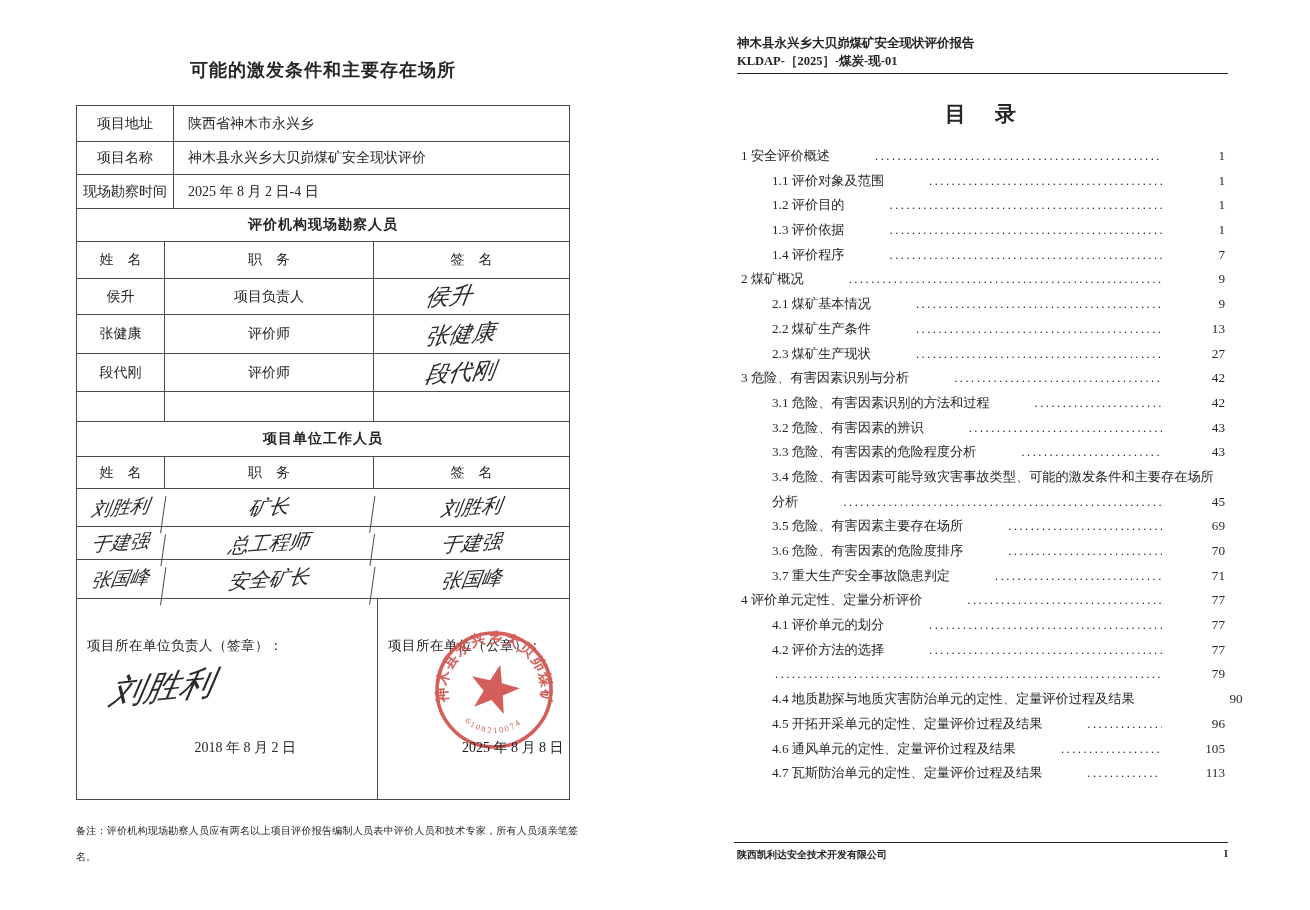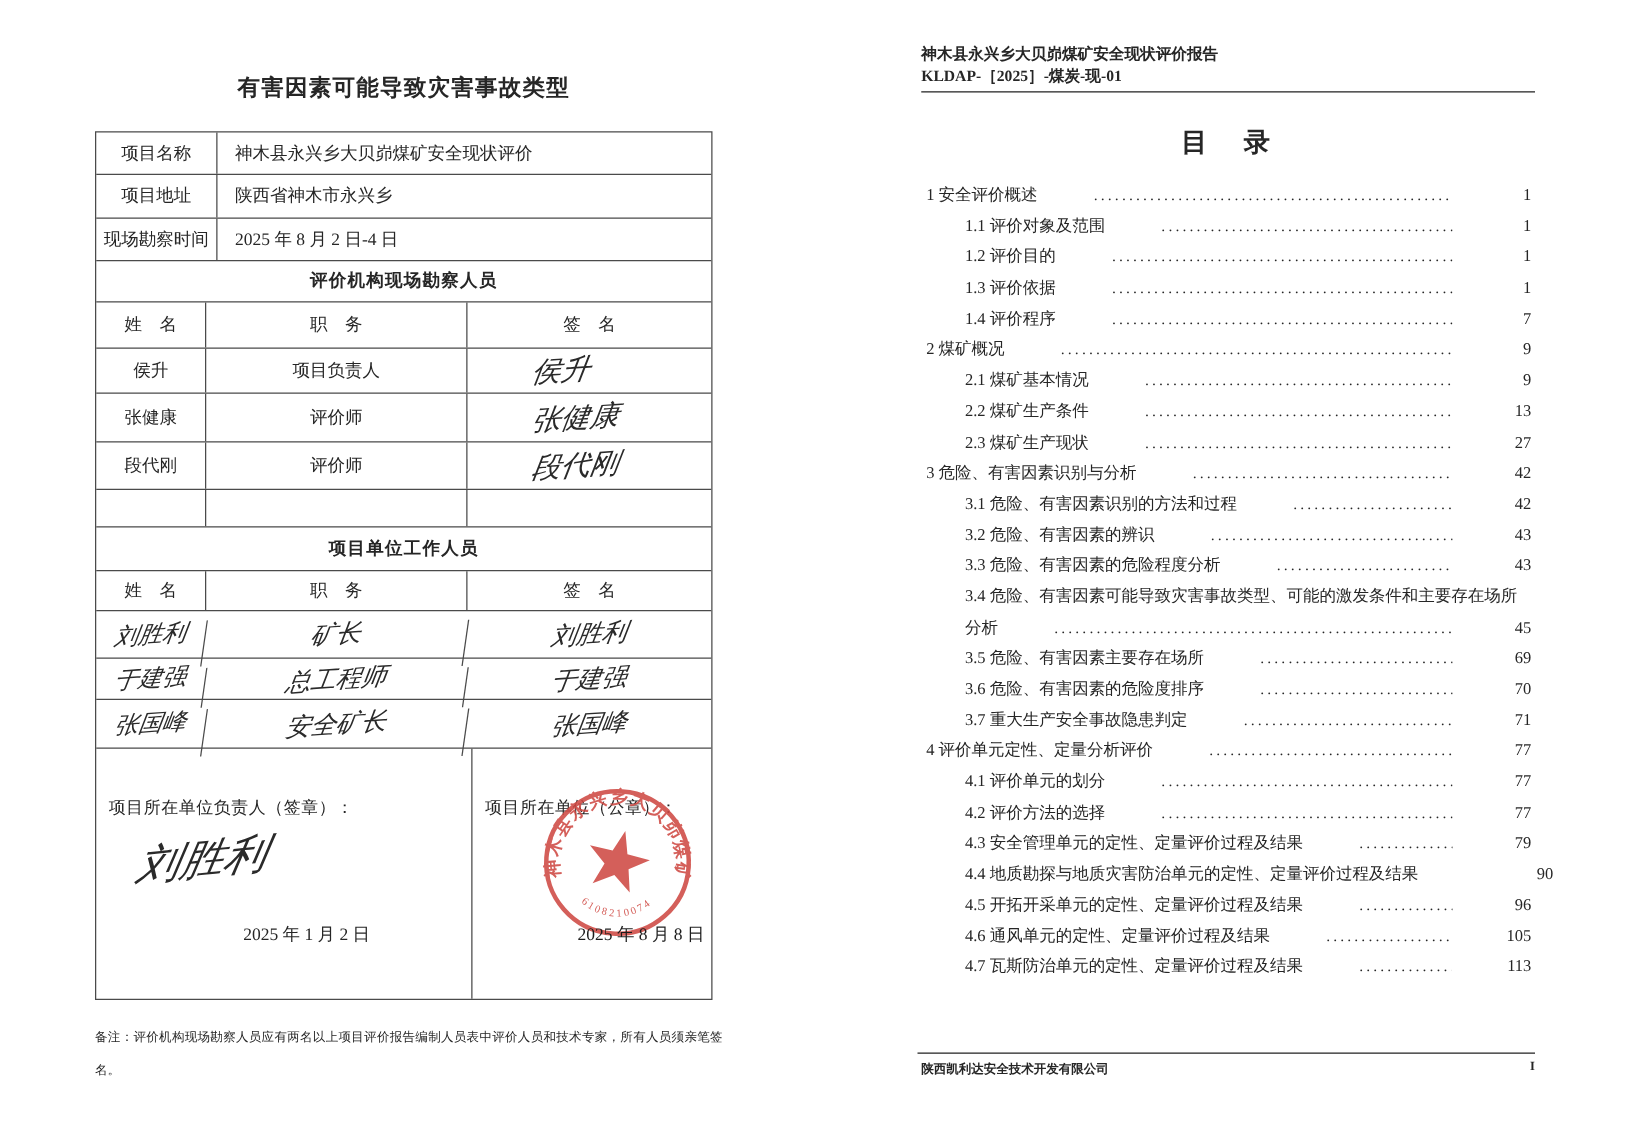--- a/index.html
+++ b/index.html
@@ -64,31 +64,31 @@
     font-size:12.5px;margin:0 3px;}
   .toc-page{flex:0 0 auto;text-align:right;min-width:18px;}
   .pr-frule{position:absolute;left:79px;top:842px;width:494px;border-top:1.4px solid #222;}
   .pr-footer{position:absolute;left:82px;top:848px;width:491px;font-size:10px;font-weight:bold;
     display:flex;justify-content:space-between;}
 </style>
 </head>
 <body>
 
 <section class="page-l">
-  <h1 class="pl-title">有害因素可能导致灾害事故类型</h1>
+  <h1 class="pl-title">可能的激发条件和主要存在场所</h1>
 
   <div class="tbl">
 
+    <div class="tr h2">
+      <div class="td lbl">项目地址</div>
+      <div class="td val">陕西省神木市永兴乡</div>
+    </div>
     <div class="tr h1">
       <div class="td lbl">项目名称</div>
       <div class="td val">神木县永兴乡大贝峁煤矿安全现状评价</div>
-    </div>
-    <div class="tr h2">
-      <div class="td lbl">项目地址</div>
-      <div class="td val">陕西省神木市永兴乡</div>
     </div>
     <div class="tr h3">
       <div class="td lbl">现场勘察时间</div>
       <div class="td val">2025 年 8 月 2 日-4 日</div>
     </div>
 
     <div class="tr hsec">
       <div class="td sec-td">评价机构现场勘察人员</div>
     </div>
 
@@ -148,21 +148,21 @@
     <div class="tr hu3">
       <div class="td c-name hw hw-name">张国峰</div>
       <div class="td c-title hw hw-title">安全矿长</div>
       <div class="td c-sig hw hw-sig">张国峰</div>
     </div>
 
     <div class="tr boxes">
       <div class="bx bx-l">
         <div class="bx-label">项目所在单位负责人（签章）：</div>
         <div class="bx-sig hw">刘胜利</div>
-        <div class="bx-date-l">2025 年 1 月 2 日</div>
+        <div class="bx-date-l">2018 年 8 月 2 日</div>
       </div>
       <div class="bx bx-r">
         <div class="bx-label">项目所在单位（公章）：</div>
         <svg class="stamp" viewBox="-65 -65 130 130" width="130" height="130">
           <g transform="rotate(4)">
             <circle cx="0" cy="0" r="57" fill="none" stroke="#cf4a44" stroke-width="3.6"></circle>
             <path id="arcTop" d="M -42,22 A 47.5 47.5 0 1 1 42,22" fill="none"></path>
             <path id="arcBot" d="M -31,30 A 43 43 0 0 0 31,30" fill="none"></path>
             <text font-size="14.5" fill="#cf4a44" letter-spacing="1.5" font-weight="bold">
               <textPath href="#arcTop" startOffset="4%">神木县永兴乡大贝峁煤矿</textPath>
@@ -288,21 +288,20 @@
         <span class="toc-label">4.1 评价单元的划分</span>
         <span class="leader">........................................................................................................................................................................................................</span>
         <span class="toc-page">77</span>
       </div>
       <div class="toc-line lv2">
         <span class="toc-label">4.2 评价方法的选择</span>
         <span class="leader">........................................................................................................................................................................................................</span>
         <span class="toc-page">77</span>
       </div>
       <div class="toc-line lv2">
-        <span class="toc-label">4.3 安全管理单元的定性、定量评价过程及结果</span>
         <span class="leader">........................................................................................................................................................................................................</span>
         <span class="toc-page">79</span>
       </div>
       <div class="toc-line lv2">
         <span class="toc-label">4.4 地质勘探与地质灾害防治单元的定性、定量评价过程及结果</span>
         <span class="leader">........................................................................................................................................................................................................</span>
         <span class="toc-page">90</span>
       </div>
       <div class="toc-line lv2">
         <span class="toc-label">4.5 开拓开采单元的定性、定量评价过程及结果</span>

